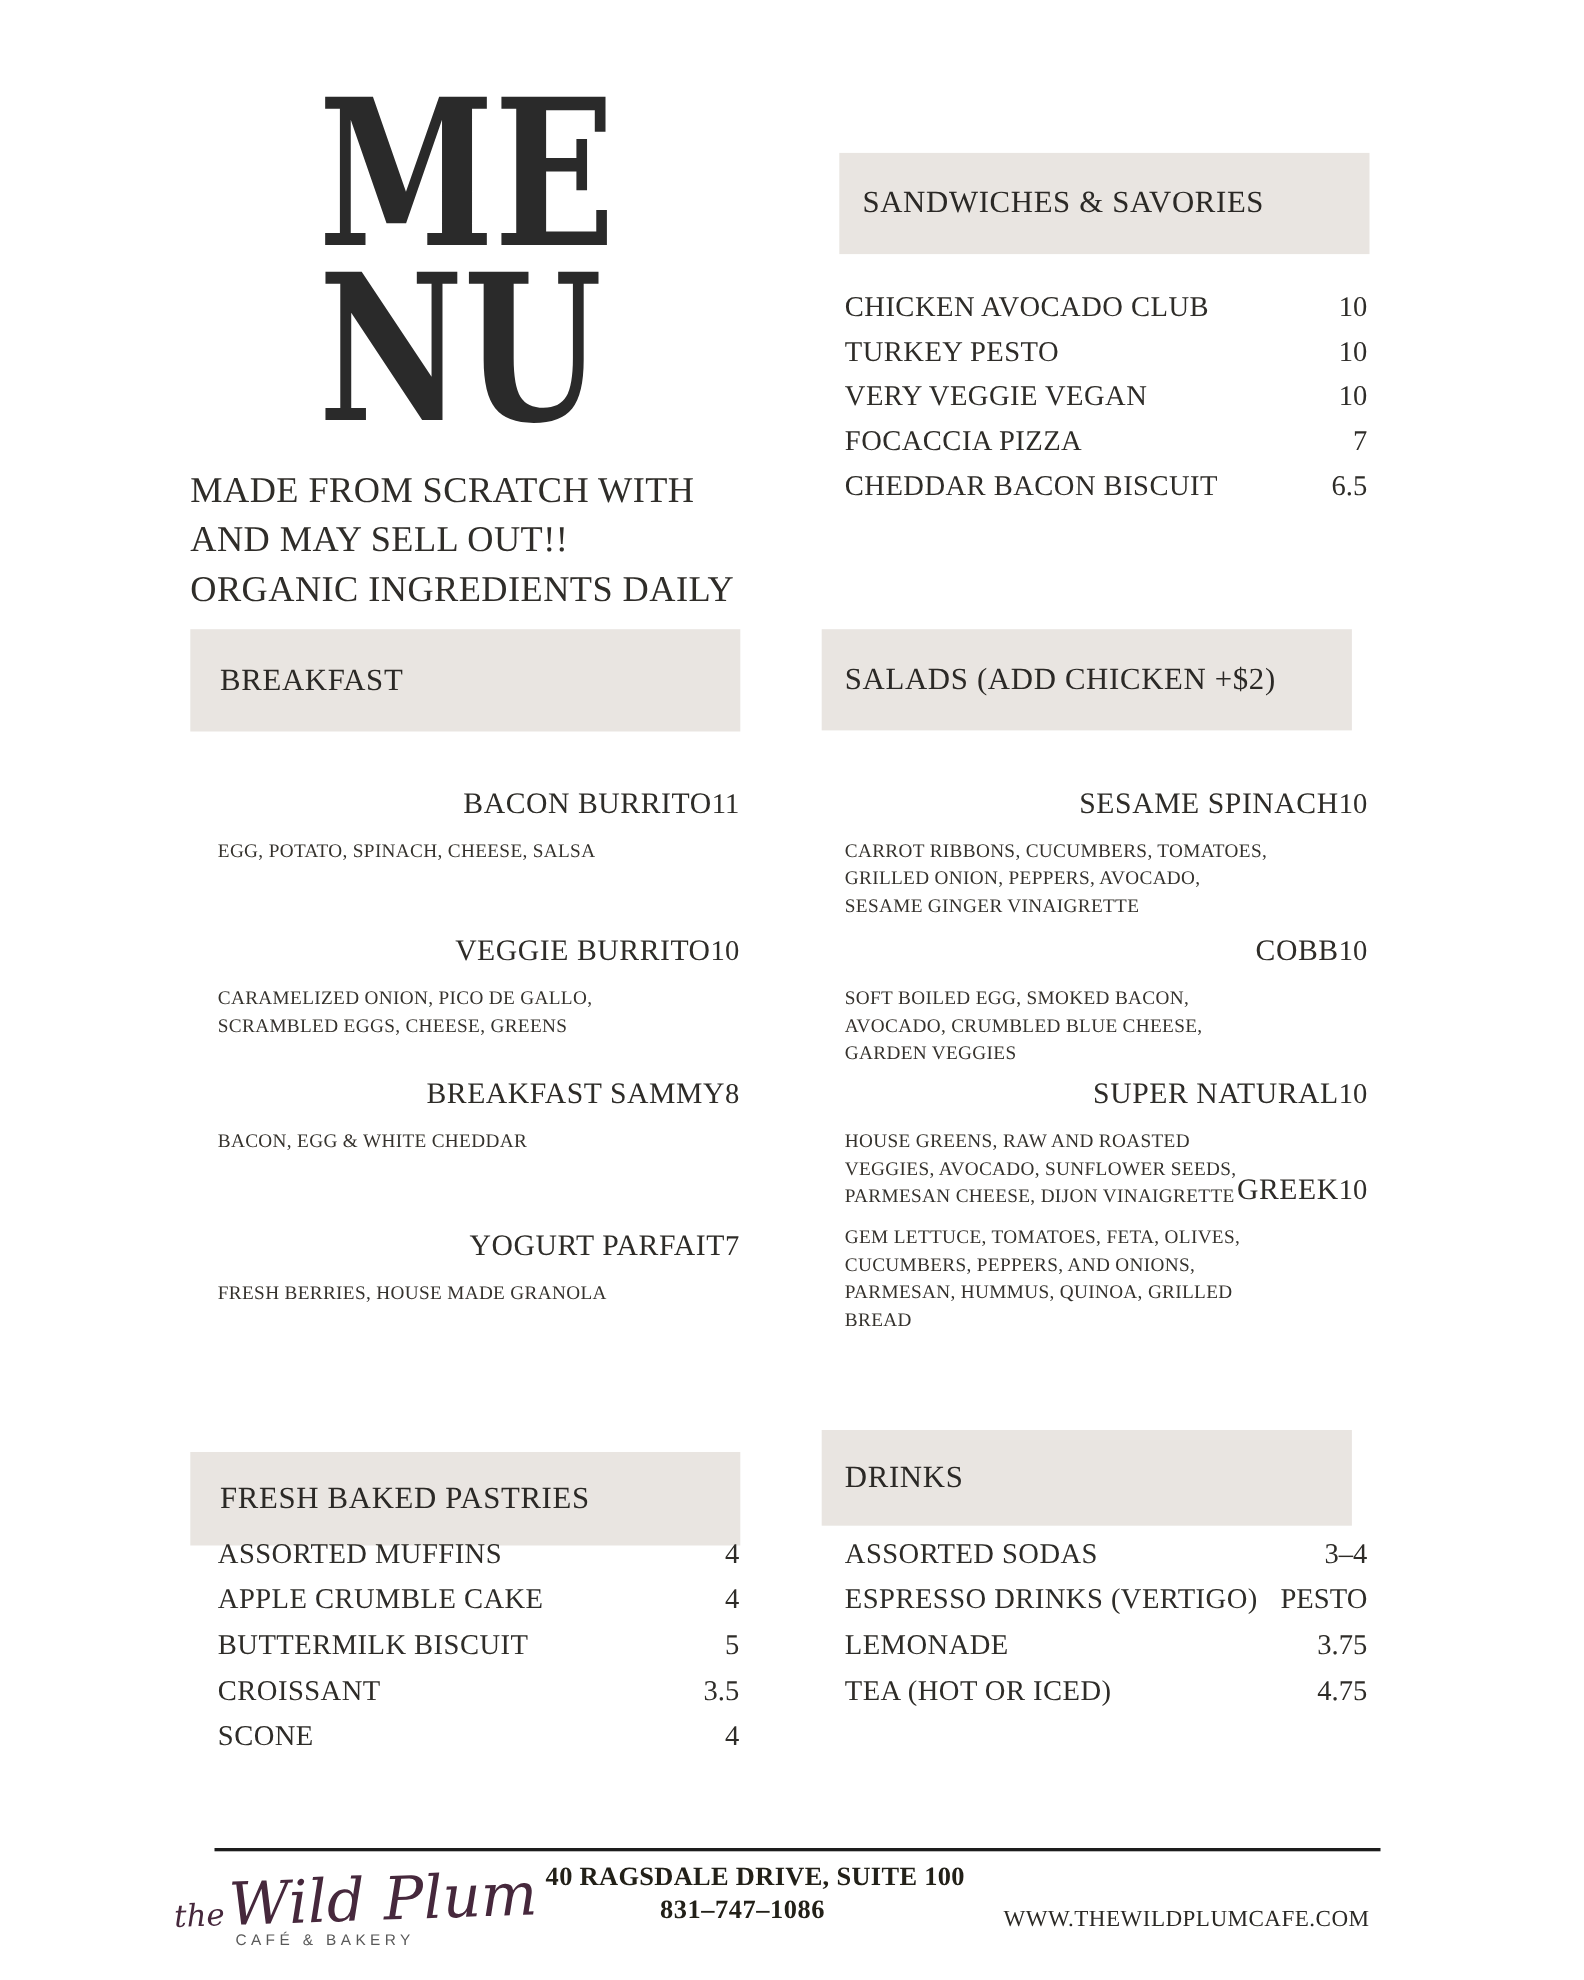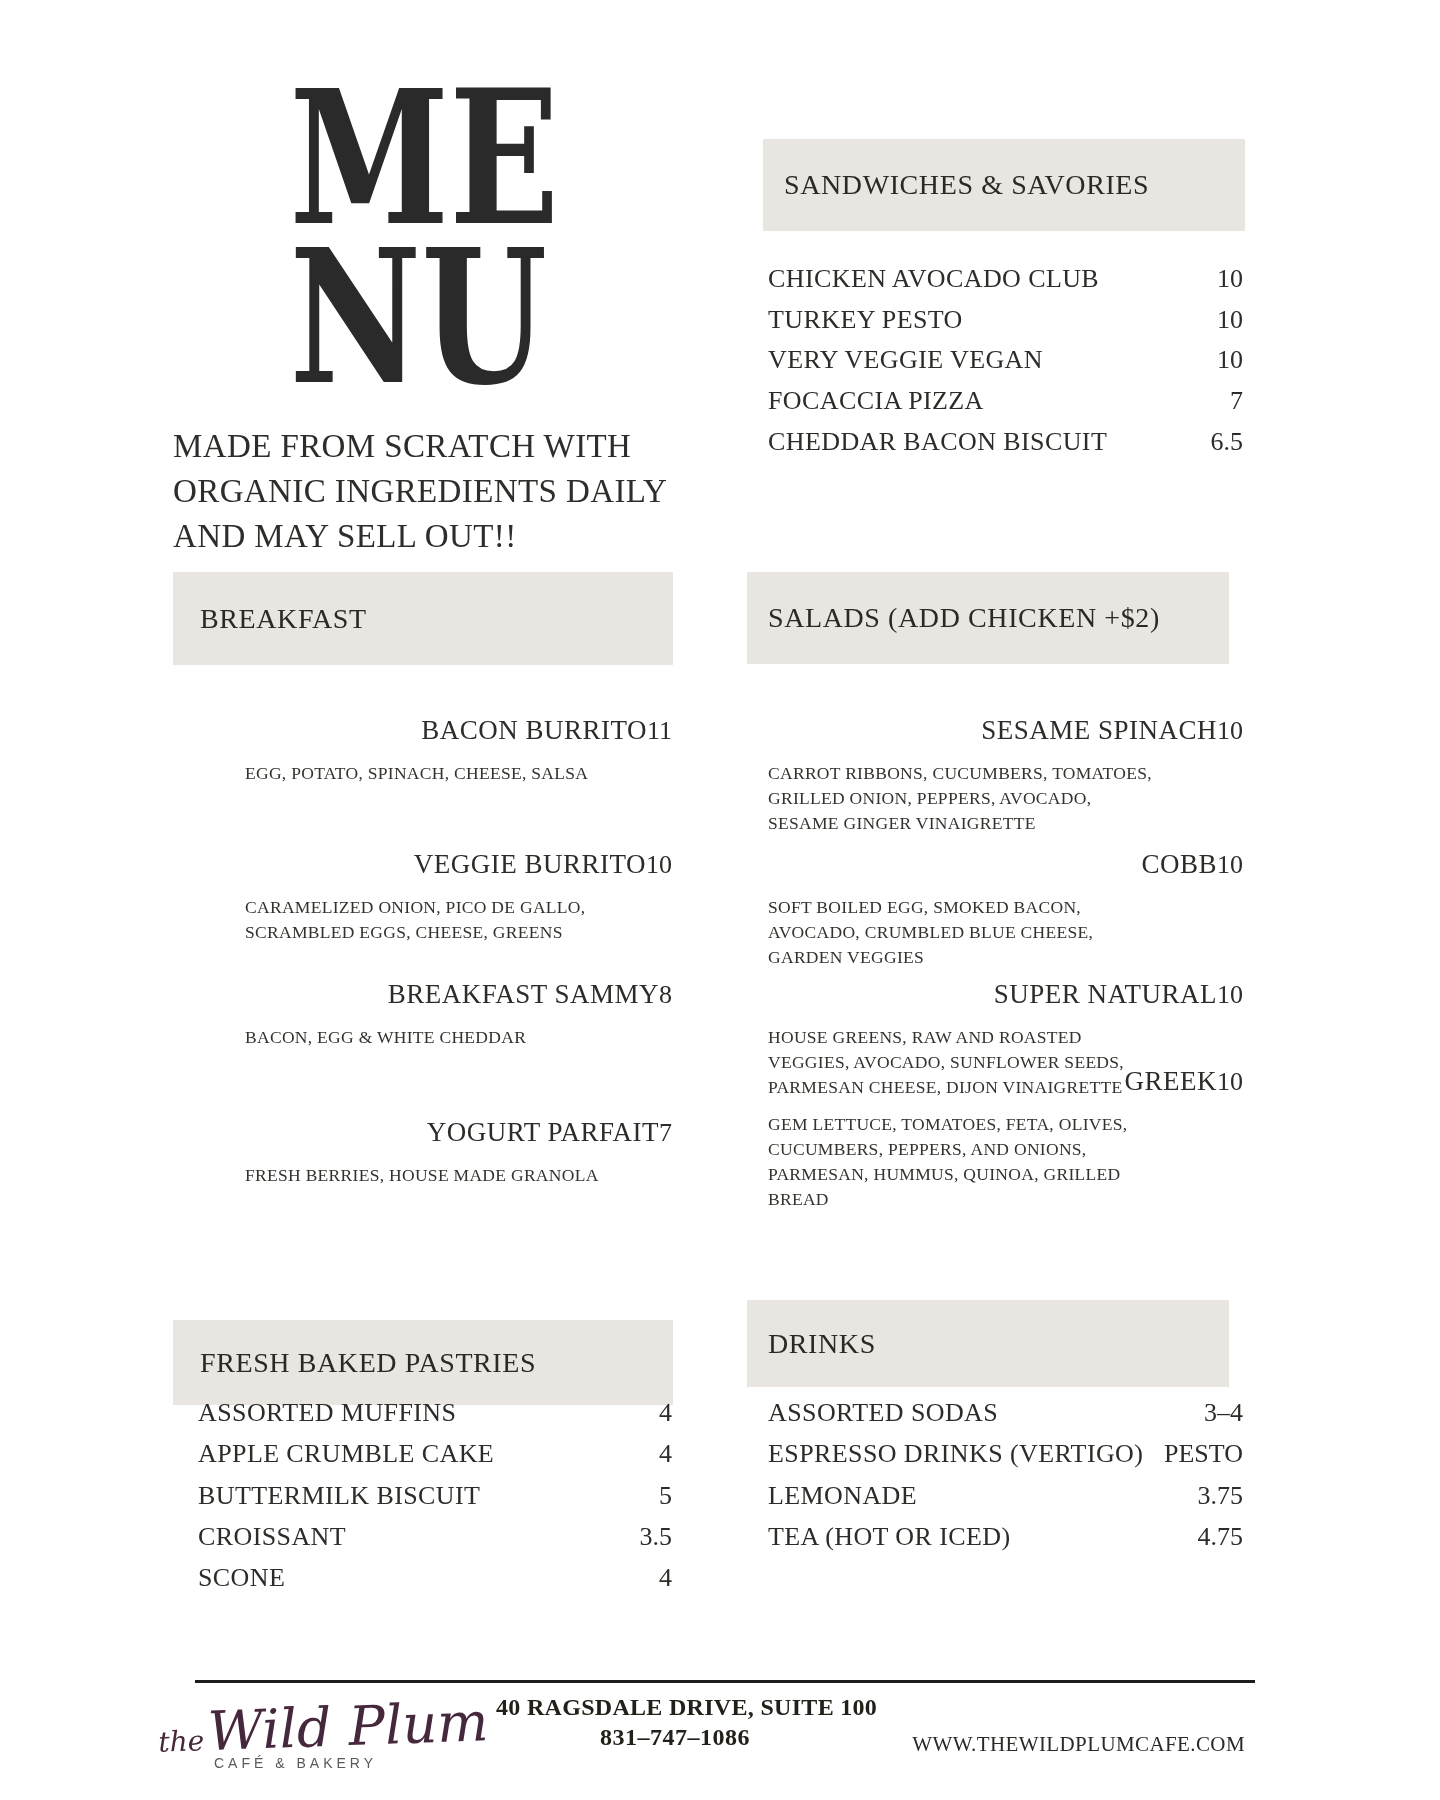--- a/index.html
+++ b/index.html
@@ -32,21 +32,21 @@
   .iprice{font-size:26px;color:#2e2c28;}
   
   .group{position:absolute;}
   .gname-row{display:flex;justify-content:flex-end;align-items:baseline;}
   .gname-row span{line-height:1;}
   .gname{font-size:27px;letter-spacing:0.5px;color:#2e2c28;white-space:nowrap;}
   .gprice{font-size:26px;color:#2e2c28;}
   .gdesc{
     margin-top:17px;font-size:17.5px;line-height:25px;letter-spacing:0.3px;color:#35322d;
   }
-  .gdesc.w-left{width:440px;margin-left:47px;}
+  .gdesc.w-left{width:440px;}
   .gdesc.w-right{width:390px;}
   
   .footer-line{position:absolute;left:195px;top:1680px;width:1060px;height:3px;background:#1d1d1d;}
   .logo{position:absolute;left:158px;top:1696px;white-space:nowrap;color:#46283c;transform:rotate(-2deg);}
   .logo-the{font-family:"DejaVu Serif",serif;font-style:italic;font-size:28px;margin-right:4px;}
   .logo-name{font-family:"DejaVu Serif",serif;font-style:italic;font-size:54px;}
   .logo-sub{
     position:absolute;left:214px;top:1755px;font-family:"Liberation Sans",sans-serif;
     font-size:14px;letter-spacing:4px;color:#595959;white-space:nowrap;
   }
@@ -59,22 +59,22 @@
 
 <div class="page">
 
   <div class="menu-title">
     <div>ME</div>
     <div>NU</div>
   </div>
 
   <div class="tagline">
     <div>MADE FROM SCRATCH WITH</div>
+    <div>AND MAY SELL OUT!!</div>
     <div>ORGANIC INGREDIENTS DAILY</div>
-    <div>AND MAY SELL OUT!!</div>
   </div>
 
   <div class="band" style="left:747px;top:139px;width:482px;height:92px;padding-left:21px;box-sizing:border-box;margin-left:16px;">
     <span class="band-title">SANDWICHES &amp; SAVORIES</span>
   </div>
   <div class="list" style="left:768px;top:266px;width:475px;">
     <div class="srow" style="height:40.7px;">
       <span class="iname">CHICKEN AVOCADO CLUB</span>
       <span class="iprice">10</span>
     </div>

